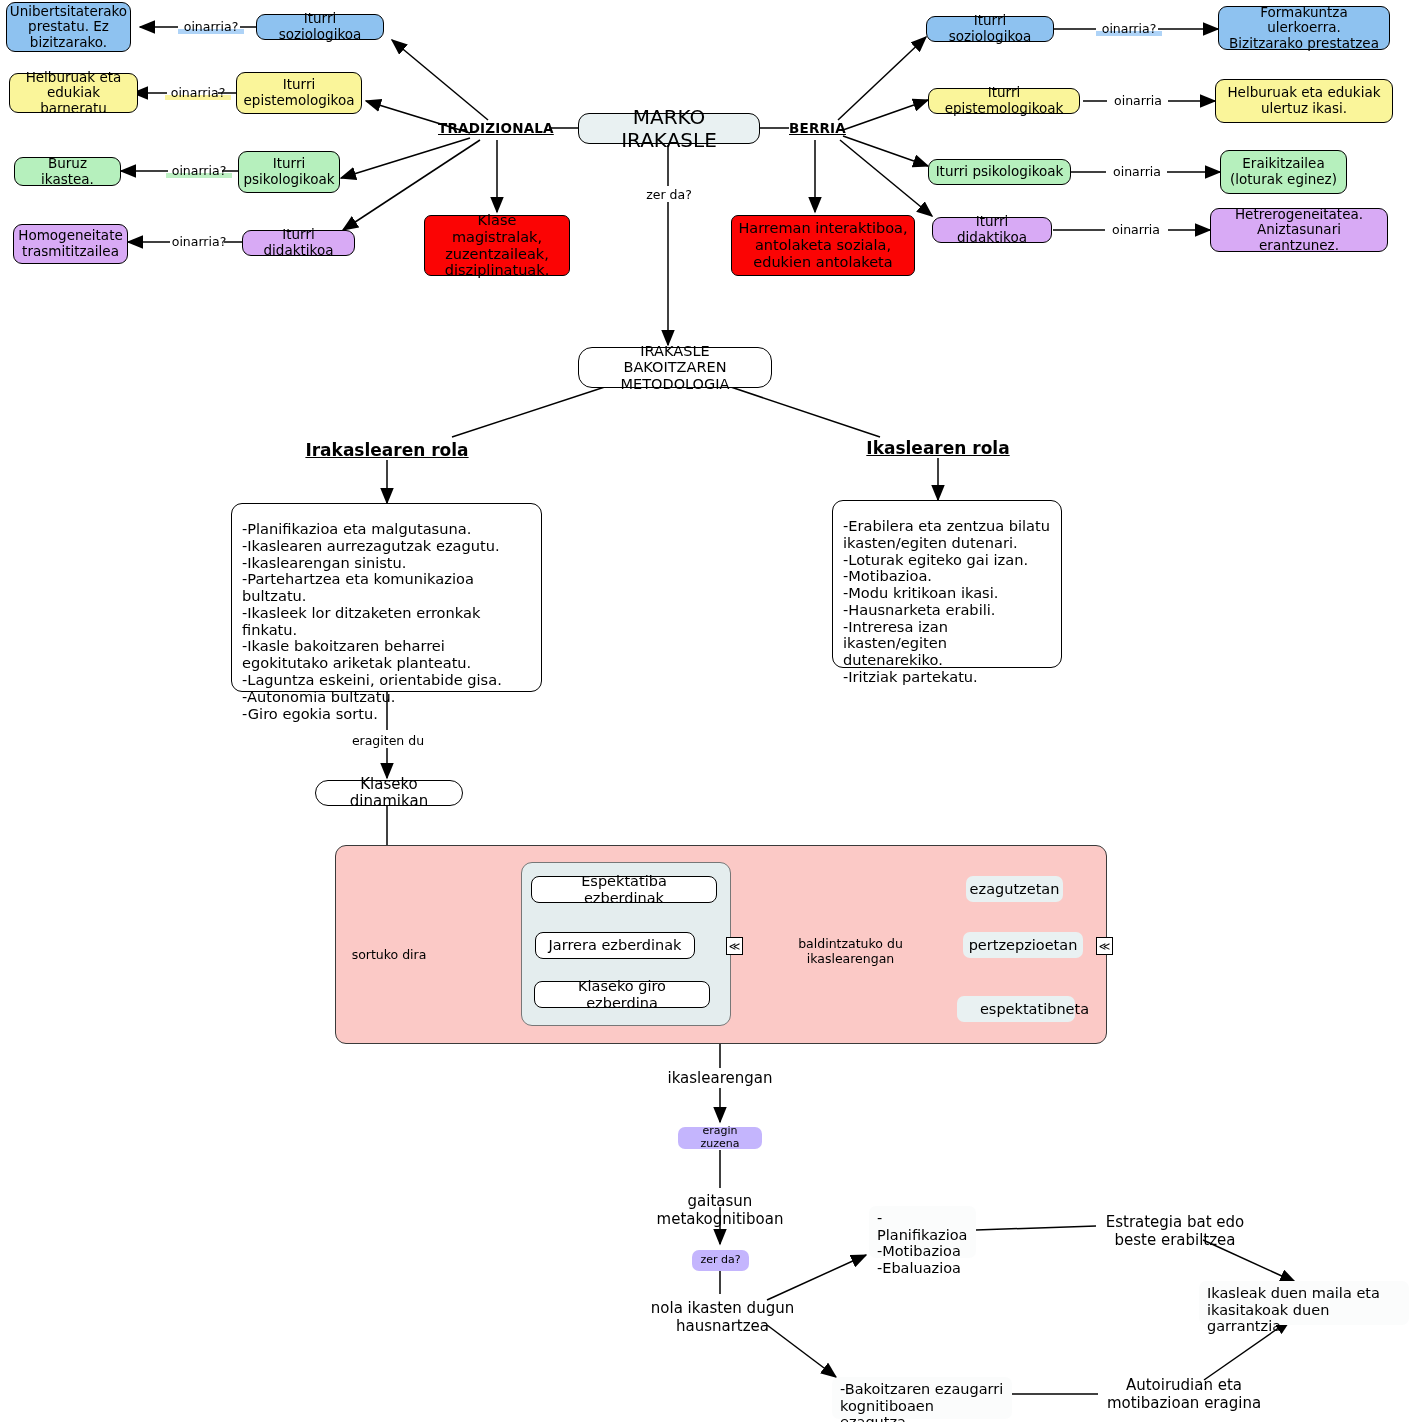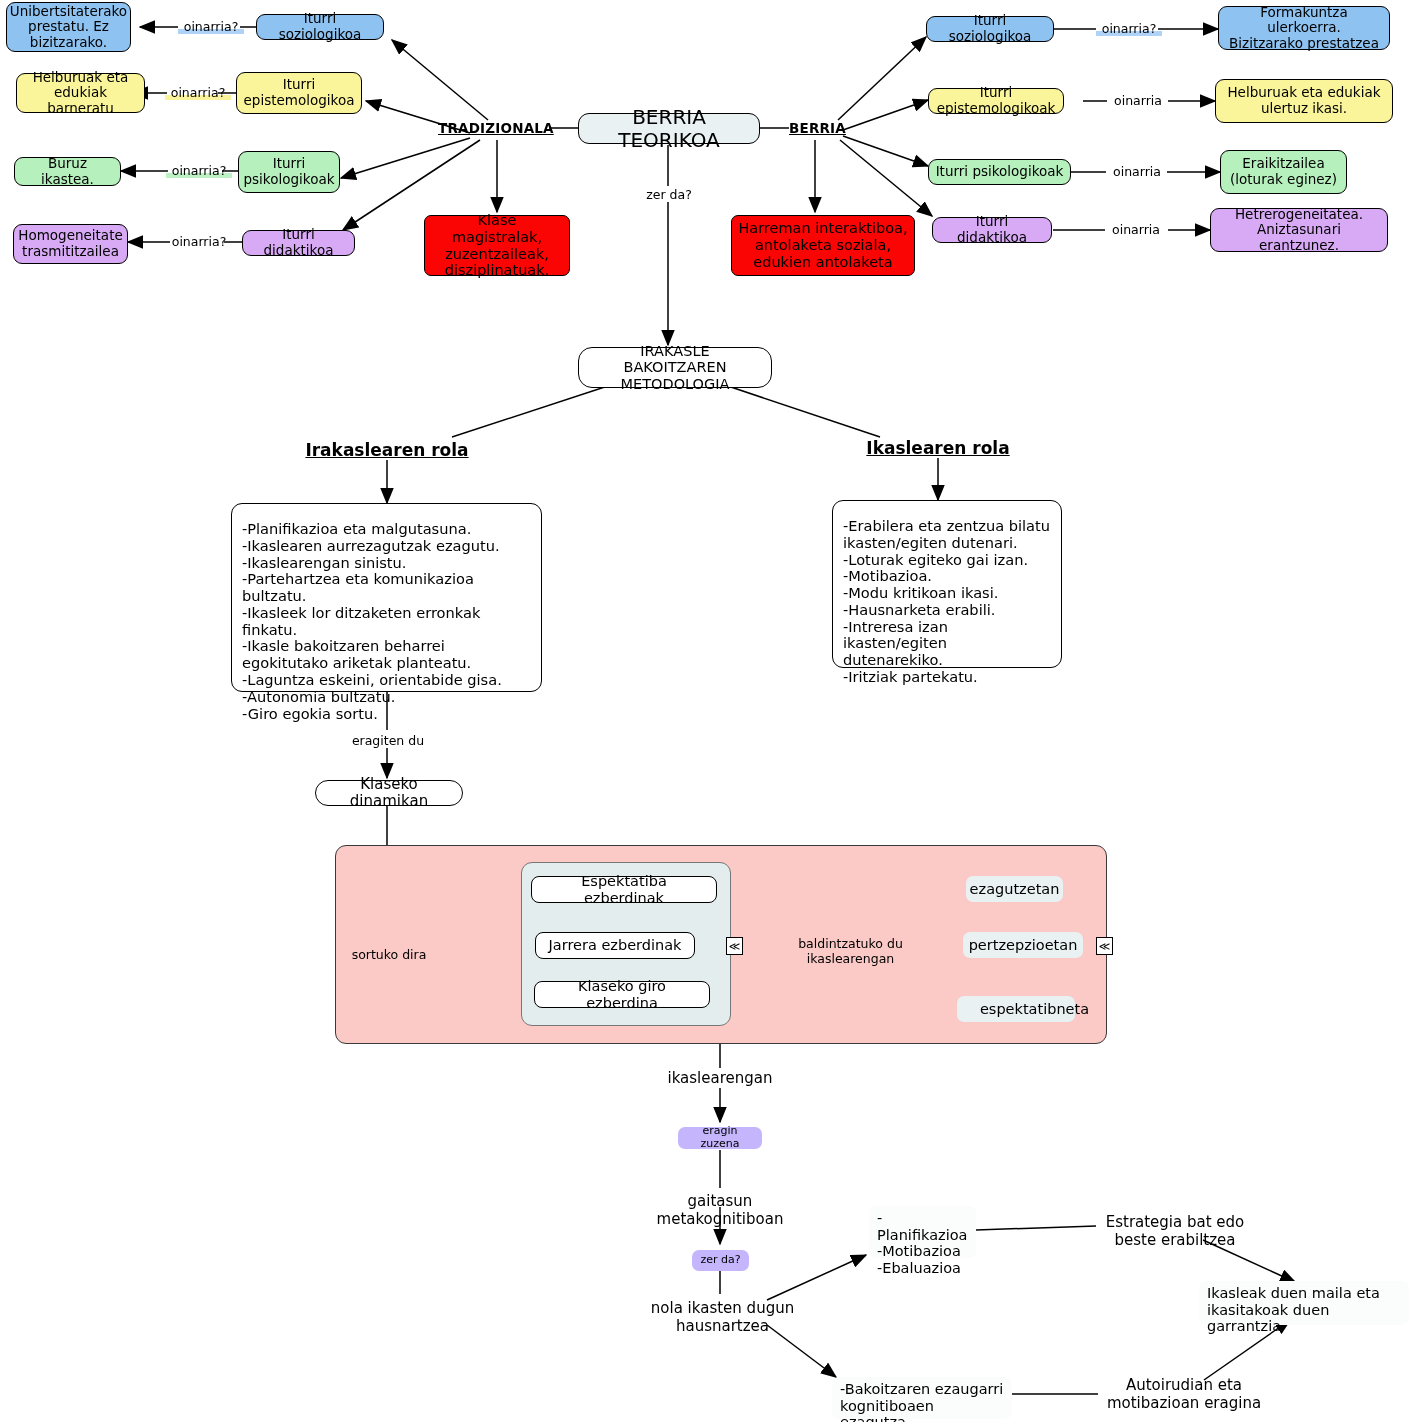--- a/index.html
+++ b/index.html
@@ -141,21 +141,21 @@
       <line x1="1204" y1="1380" x2="1290" y2="1320" marker-end="url(#ah)"></line>
     </g>
   </svg>
 
   <div class="node cbox blue" style="left:6px;top:2px;width:125px;height:50px;">Unibertsitaterako
 prestatu. Ez
 bizitzarako.</div>
   <div class="node cbox blue" style="left:256px;top:14px;width:128px;height:26px;">Iturri soziologikoa</div>
   <div class="lbl hl hl-blue" style="left:178px;top:19px;width:62px;">oinarria?</div>
 
-  <div class="node cbox yellow" style="left:16px;top:73px;width:129px;height:40px;">Helburuak eta
+  <div class="node cbox yellow" style="left:9px;top:73px;width:129px;height:40px;">Helburuak eta
 edukiak barneratu</div>
   <div class="node cbox yellow" style="left:236px;top:72px;width:126px;height:42px;">Iturri
 epistemologikoa</div>
   <div class="lbl hl hl-yellow" style="left:165px;top:85px;width:62px;">oinarria?</div>
 
   <div class="node cbox green" style="left:14px;top:157px;width:107px;height:29px;">Buruz ikastea.</div>
   <div class="node cbox green" style="left:238px;top:151px;width:102px;height:42px;">Iturri
 psikologikoak</div>
   <div class="lbl hl hl-green" style="left:166px;top:163px;width:62px;">oinarria?</div>
 
@@ -163,39 +163,39 @@
 trasmititzailea</div>
   <div class="node cbox purple" style="left:242px;top:230px;width:113px;height:26px;">Iturri didaktikoa</div>
   <div class="lbl" style="left:168px;top:234px;width:62px;">oinarria?</div>
 
   <div class="btext" style="left:438px;top:120px;">TRADIZIONALA</div>
 
   <div class="node cbox red" style="left:424px;top:215px;width:146px;height:61px;">Klase magistralak,
 zuzentzaileak,
 disziplinatuak.</div>
 
-  <div class="node plain" style="left:578px;top:113px;width:182px;height:31px;">BERRIA TEORIKOA</div>
+  <div class="node plain" style="left:578px;top:113px;width:182px;height:31px;">MARKO IRAKASLE</div>
 
   <div class="lbl" style="left:634px;top:187px;width:70px;">zer da?</div>
 
   <div class="node plainwhite" style="left:578px;top:347px;width:194px;height:41px;">IRAKASLE BAKOITZAREN
 METODOLOGIA</div>
 
   <div class="btext" style="left:789px;top:120px;">BERRIA</div>
 
   <div class="node cbox red" style="left:731px;top:215px;width:184px;height:61px;">Harreman interaktiboa,
 antolaketa soziala,
 edukien antolaketa</div>
 
   <div class="node cbox blue" style="left:926px;top:16px;width:128px;height:26px;">Iturri soziologikoa</div>
   <div class="lbl hl hl-blue" style="left:1096px;top:21px;width:62px;">oinarria?</div>
   <div class="node cbox blue" style="left:1218px;top:6px;width:172px;height:44px;">Formakuntza ulerkoerra.
 Bizitzarako prestatzea</div>
 
-  <div class="node cbox yellow" style="left:928px;top:88px;width:136px;height:26px;">Iturri epistemologikoak</div>
+  <div class="node cbox yellow" style="left:928px;top:88px;width:152px;height:26px;">Iturri epistemologikoak</div>
   <div class="lbl" style="left:1107px;top:93px;width:62px;">oinarria</div>
   <div class="node cbox yellow" style="left:1215px;top:79px;width:178px;height:44px;">Helburuak eta edukiak
 ulertuz ikasi.</div>
 
   <div class="node cbox green" style="left:928px;top:159px;width:143px;height:26px;">Iturri psikologikoak</div>
   <div class="lbl" style="left:1106px;top:164px;width:62px;">oinarria</div>
   <div class="node cbox green" style="left:1220px;top:150px;width:127px;height:44px;">Eraikitzailea
 (loturak eginez)</div>
 
   <div class="node cbox purple" style="left:932px;top:217px;width:120px;height:26px;">Iturri didaktikoa</div>

